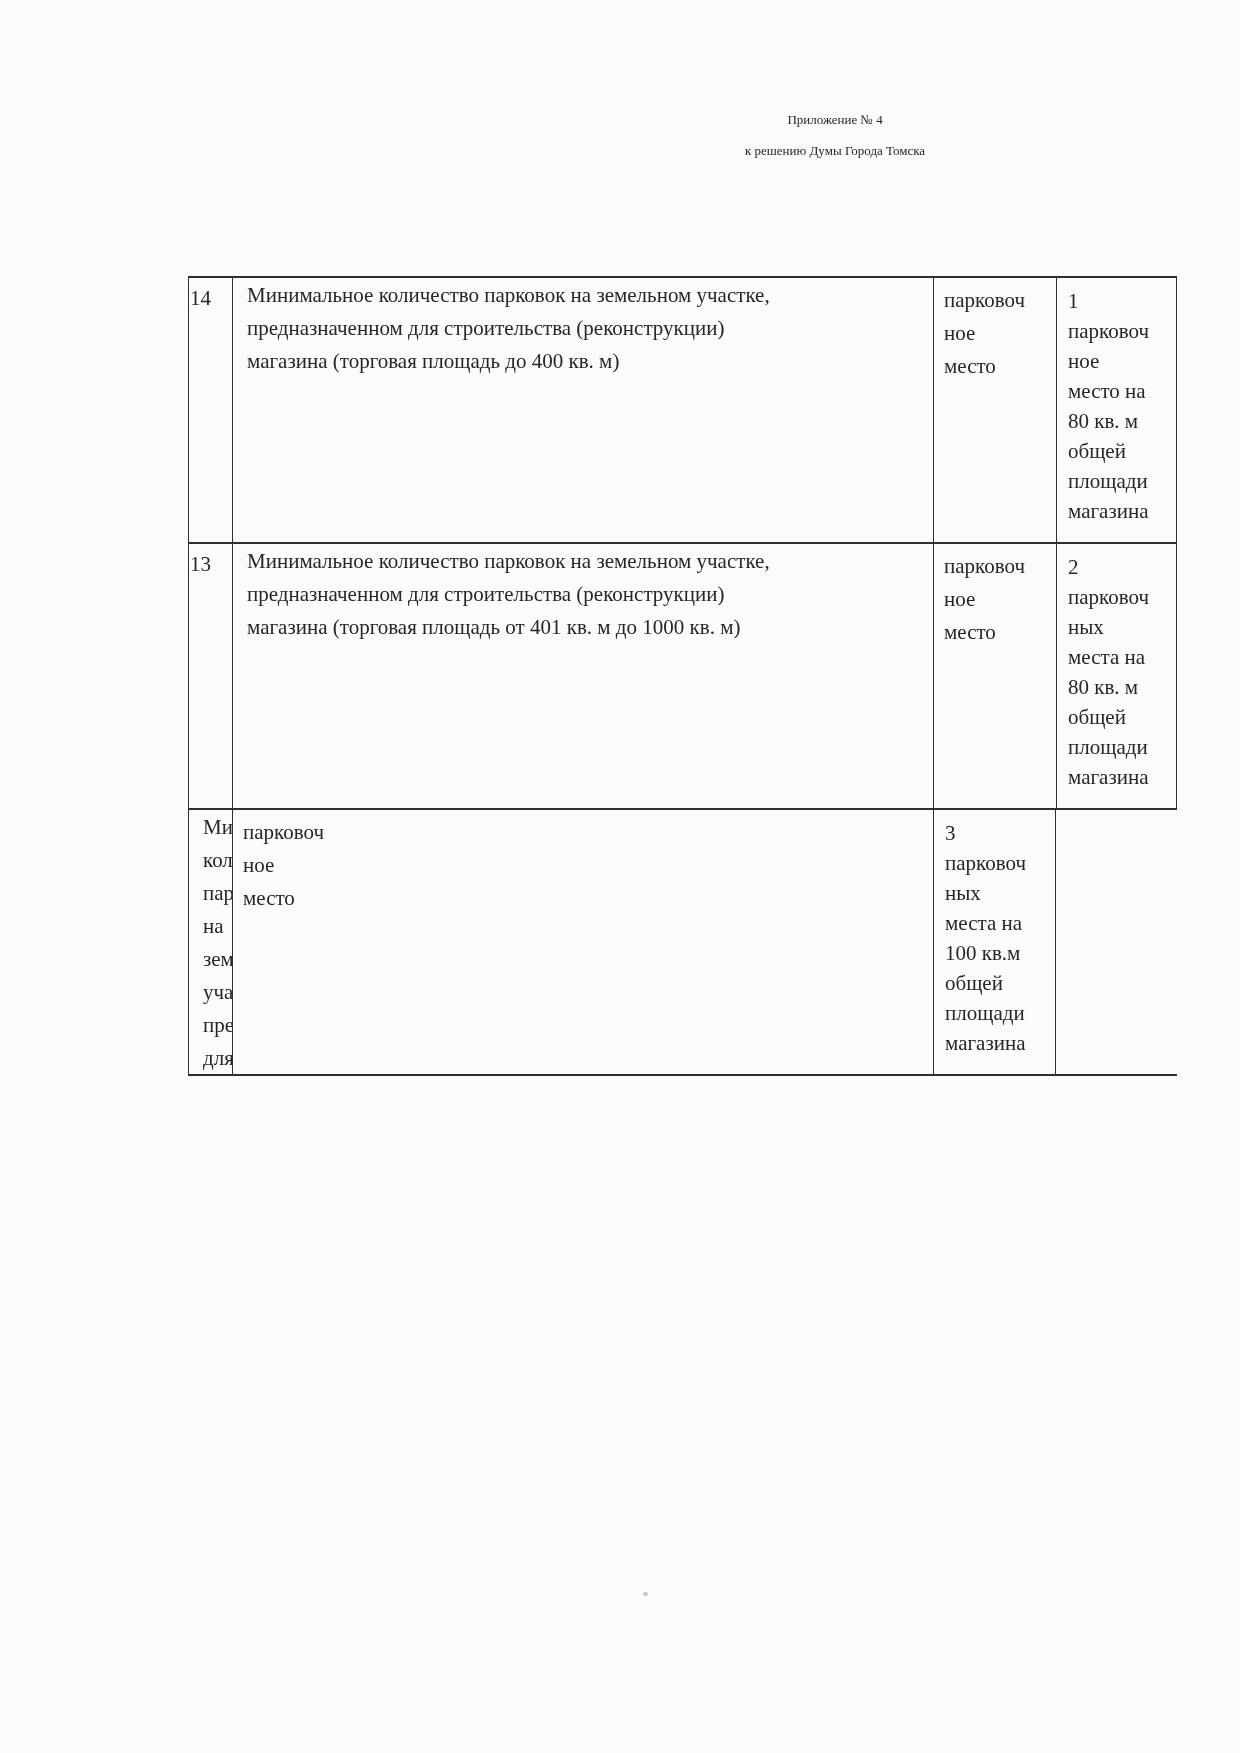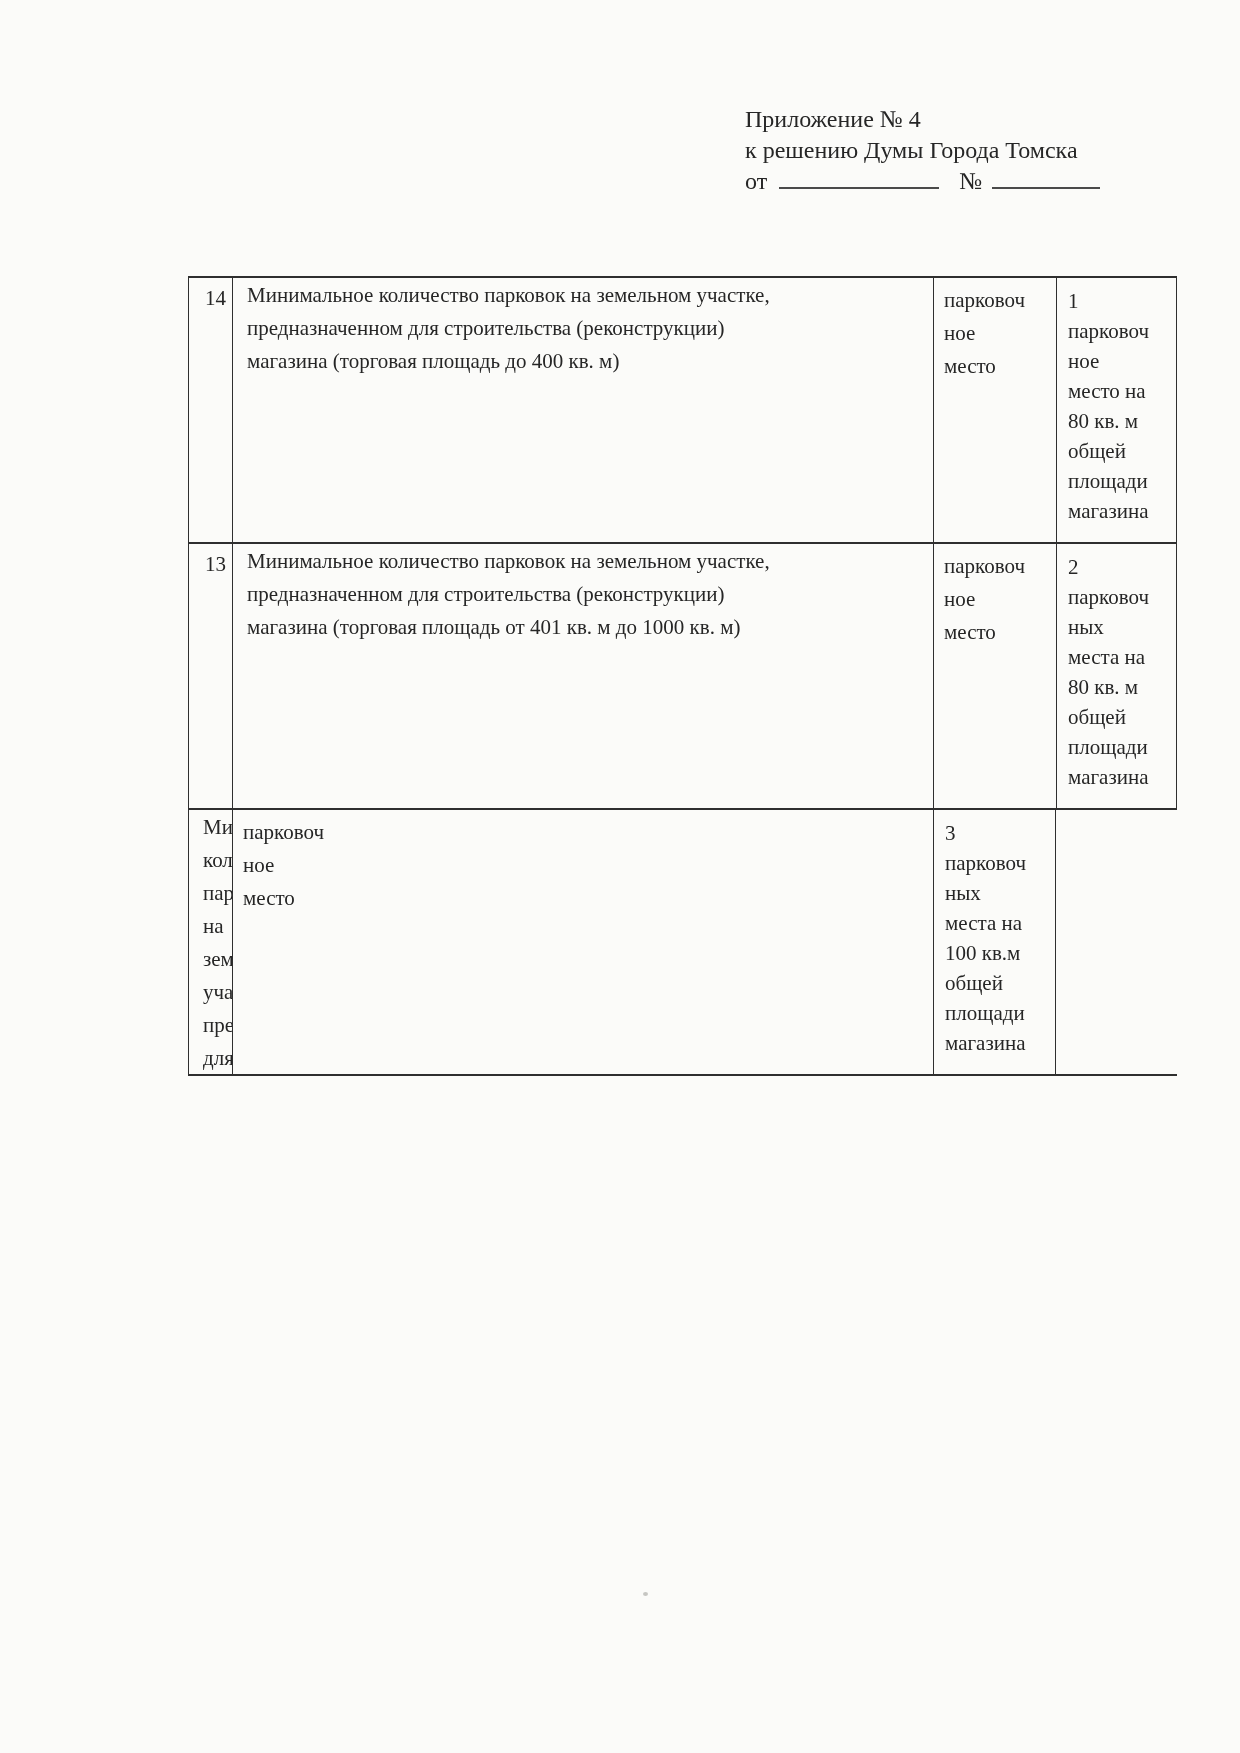--- a/index.html
+++ b/index.html
@@ -15,23 +15,24 @@
   .page {
     position: absolute;
     inset: 0;
   }
 
   
   .doc-header {
     position: absolute;
     left: 745px;
     top: 104px;
-    font-size: 24px;
+    font-size: 13px;
     line-height: 31px;
     white-space: nowrap;
+    text-align: center;
   }
   .doc-header .hline { display: block; }
   .sig-line {
     display: flex;
     align-items: flex-end;
   }
   .blank {
     display: inline-block;
     height: 22px;
     border-bottom: 2px solid #4a4a4a;
@@ -54,21 +55,21 @@
     height: 266px;
     border-bottom: 2px solid #2f2f2f;
   }
   .cell {
     border-left: 1px solid #2f2f2f;
     overflow: hidden;
   }
   .row .cell:last-child { border-right: 1px solid #2f2f2f; }
 
   .cell.c-num {
-    padding: 5px 2px 0 16px;
+    padding: 5px 2px 0 1px;
     line-height: 30px;
   }
   .cell.c-desc {
     padding: 1px 12px 0 14px;
     line-height: 33px;
     white-space: pre-line;
   }
   .cell.c-unit {
     padding: 6px 4px 0 10px;
     line-height: 33px;
@@ -92,26 +93,20 @@
   }
 </style>
 </head>
 <body>
 
 <div class="page">
 
   <div class="doc-header">
     <span class="hline">Приложение № 4</span>
     <span class="hline">к решению Думы Города Томска</span>
-    <span class="hline sig-line">
-      <span>от</span>
-      <span class="blank date"></span>
-      <span>№</span>
-      <span class="blank num"></span>
-    </span>
   </div>
 
   <div class="tbl">
 
     <div class="row">
       <div class="cell c-num">14</div>
       <div class="cell c-desc">Минимальное количество парковок на земельном участке,
 предназначенном для строительства (реконструкции)
 магазина (торговая площадь до 400 кв. м)</div>
       <div class="cell c-unit">парковоч

